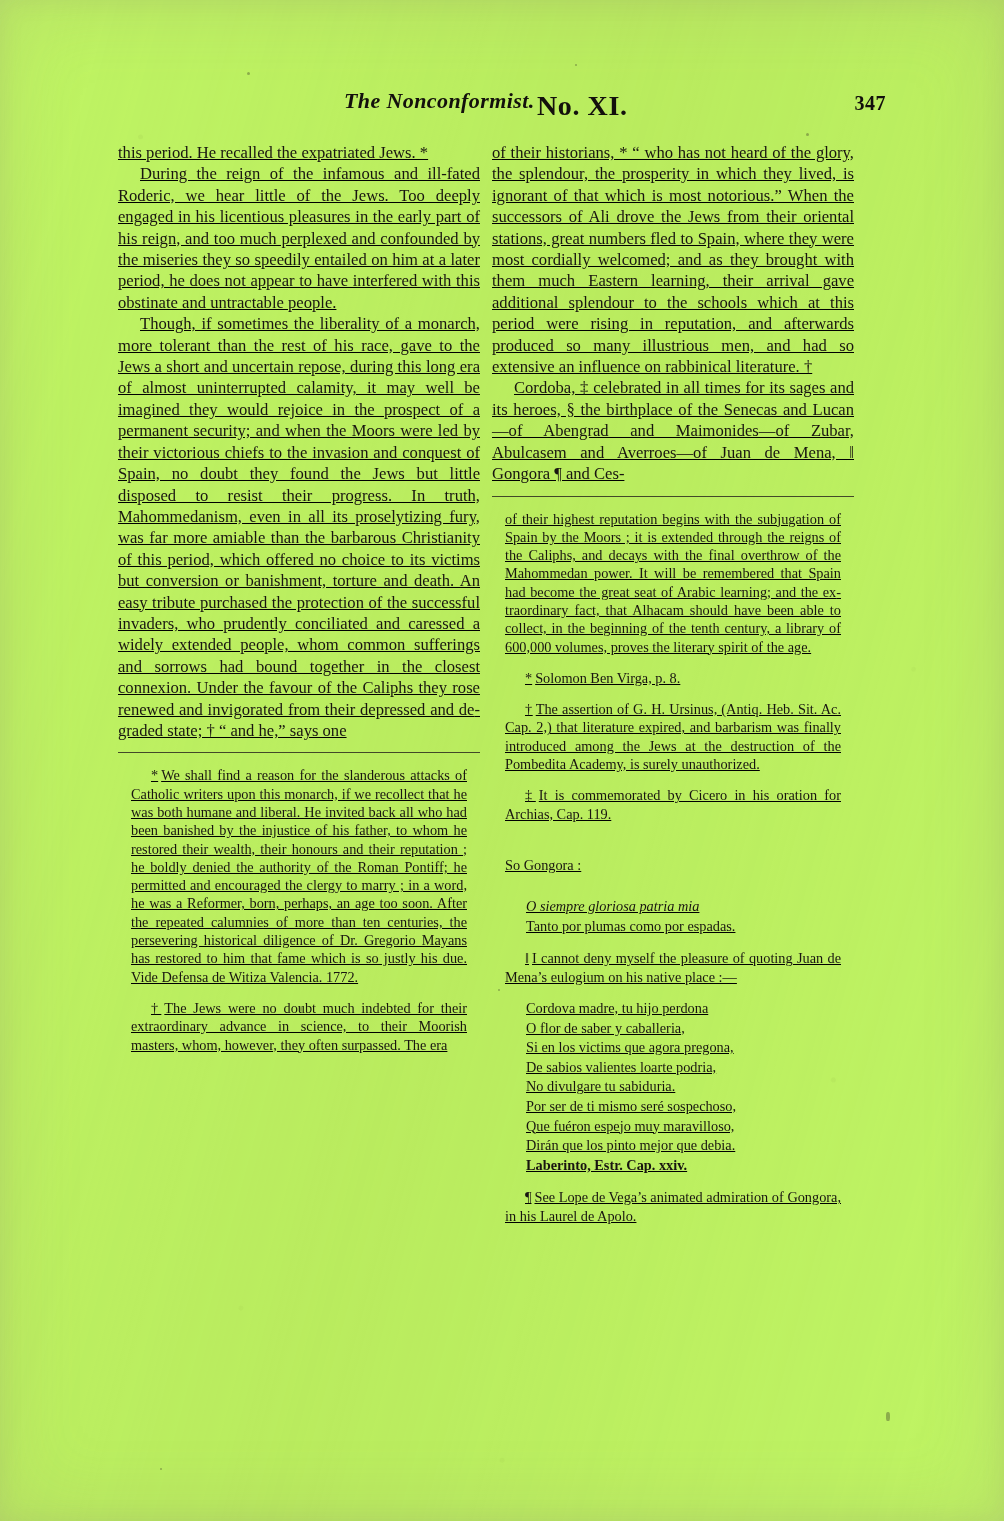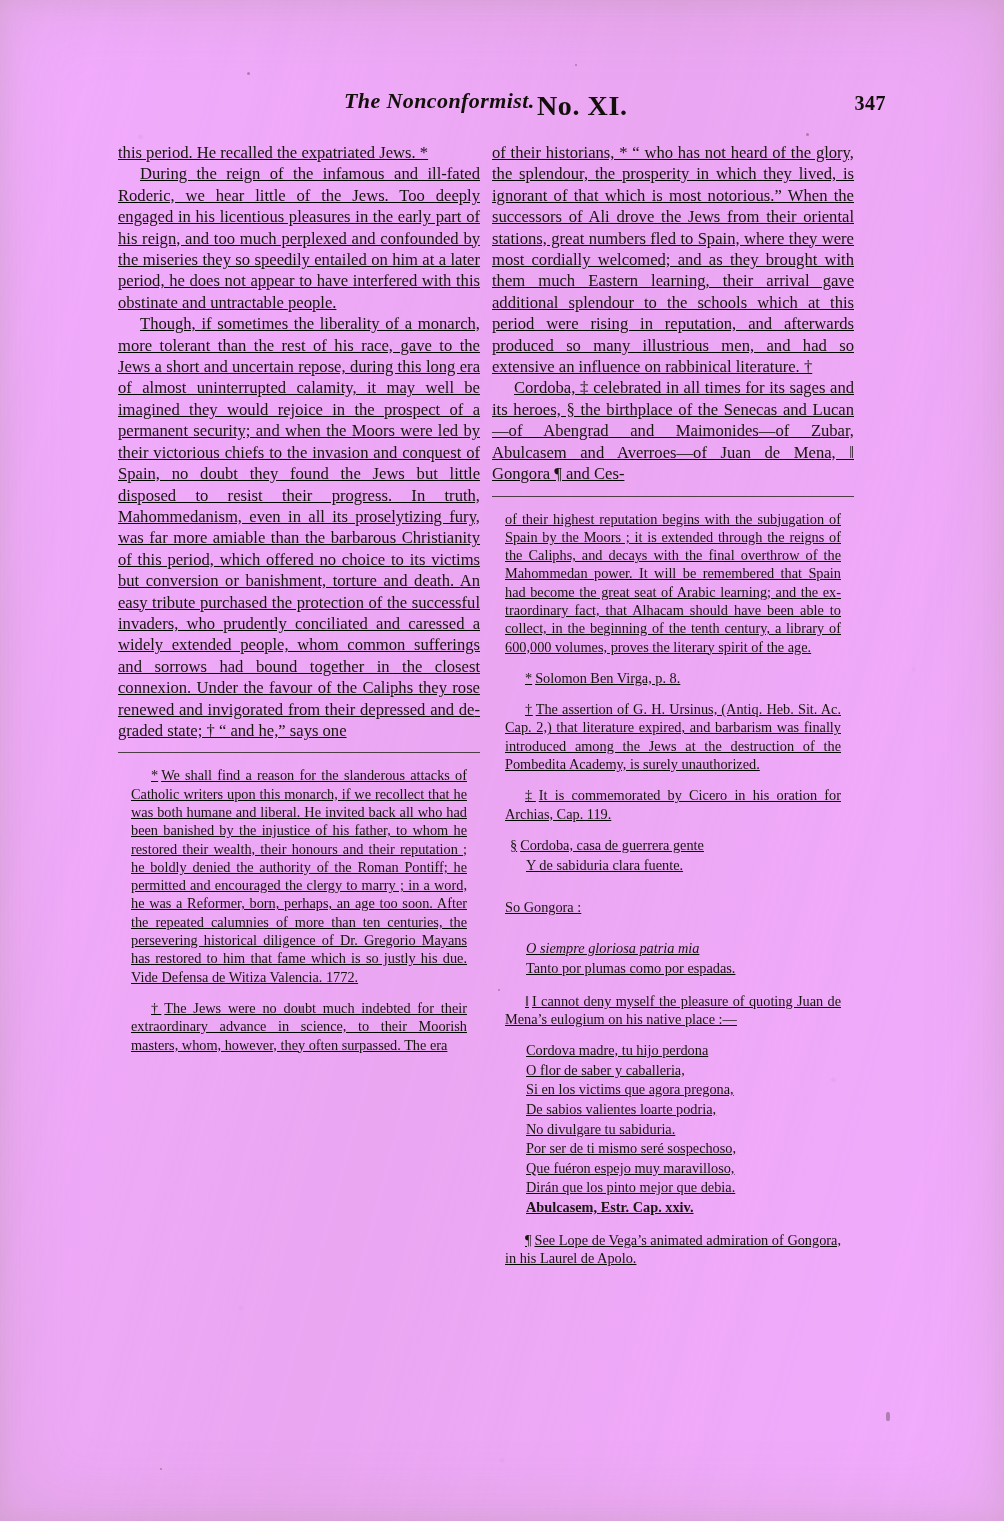--- a/index.html
+++ b/index.html
@@ -6,21 +6,21 @@
   html, body {
     margin: 0;
     padding: 0;
     background: #ffffff;
   }
   .page {
     position: relative;
     width: 1004px;
     height: 1521px;
     margin: 0 auto;
-    background: #f0abfc;
+    background: #bef264;
     overflow: hidden;
     filter: contrast(1.02);
   }
   
   .grain {
     position: absolute;
     inset: 0;
     pointer-events: none;
     background:
       radial-gradient(circle at 14% 9%, rgba(120,110,92,.07) 0 2px, transparent 3px),
@@ -215,24 +215,20 @@
       </p>
 
       <p>
         <span class="sym mark">†</span><span>The assertion of G. H. Ursinus, (An­tiq. Heb. Sit. Ac. Cap. 2,) that literature expired, and barbarism was finally intro­duced among the Jews at the destruction of the Pombedita Academy, is surely un­authorized.</span>
       </p>
 
       <p>
         <span class="sym mark">‡</span><span>It is commemorated by Cicero in his oration for Archias, Cap. 119.</span>
       </p>
 
-      <div class="verse">
-        <div class="hang"><span class="sym mark">§</span><span>Cordoba, casa de guerrera gente</span></div>
-        <div>Y de sabiduria clara fuente.</div>
-      </div>
 
       <div class="spacer-sm"></div>
 
       <p class="flush">So Gongora :</p>
 
       <div class="spacer-sm"></div>
 
       <div class="verse">
         <div class="verse-ital">O siempre gloriosa patria mia</div>
         <div>Tanto por plumas como por espadas.</div>
@@ -244,21 +240,21 @@
 
       <div class="verse">
         <div>Cordova madre, tu hijo perdona</div>
         <div>O flor de saber y caballeria,</div>
         <div>Si en los victims que agora pregona,</div>
         <div>De sabios valientes loarte podria,</div>
         <div>No divulgare tu sabiduria.</div>
         <div>Por ser de ti mismo seré sospechoso,</div>
         <div>Que fuéron espejo muy maravilloso,</div>
         <div>Dirán que los pinto mejor que debia.</div>
-        <div class="verse-right">Abulcasem, Estr. Cap. xxiv.</div>
+        <div class="verse-right">Laberinto, Estr. Cap. xxiv.</div>
       </div>
 
       <p>
         <span class="sym mark">¶</span><span>See Lope de Vega’s animated admi­ration of Gongora, in his Laurel de Apolo.</span>
       </p>
 
     </div>
   </div>
 
   <div class="fleck" style="left:247px; top:72px;  width:3px; height:3px;"></div>

